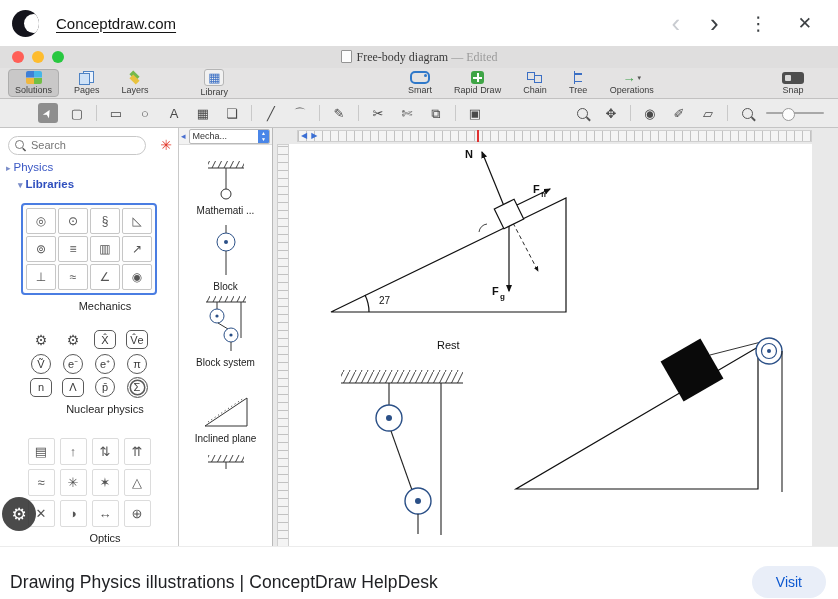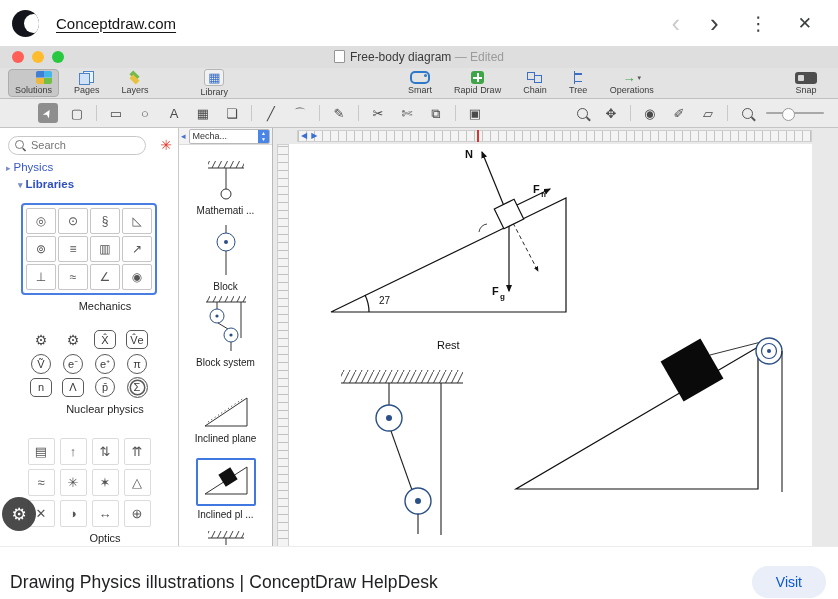--- a/index.html
+++ b/index.html
@@ -16,28 +16,28 @@
   .nv.fwd{font-size:26px;color:#3c4043;}
   .nv.menu{font-size:19px;color:#3c4043;}
   .nv.close{font-size:17px;color:#3c4043;}
 
   
   .app{position:absolute;top:46px;left:0;width:838px;height:500px;background:#e4e3e3;}
   .titlebar{height:22px;position:relative;text-align:center;background:#dfdede;}
   .lights{position:absolute;left:12px;top:5px;display:flex;gap:8px;}
   .light{width:12px;height:12px;border-radius:50%;display:inline-block;cursor:pointer;}
   .light.r{background:#ff5f57;}.light.y{background:#febc2e;}.light.g{background:#28c840;}
-  .dt{line-height:22px;font-size:12px;color:#3a3a3a;}
+  .dt{line-height:22px;font-size:12px;color:#3a3a3a;font-family:Liberation Serif, serif;}
   .docic{width:9px;height:11px;border:1px solid #949494;background:#fdfdfd;border-radius:1px;display:inline-block;margin-right:5px;vertical-align:-2px;}
   .dte{color:#9b9b9b;}
 
   .toolbar1{height:30px;display:flex;align-items:center;padding:0 8px;background:#e4e3e3;border-bottom:1px solid #c2c1c1;}
   .tb1{display:flex;flex-direction:column;align-items:center;justify-content:center;gap:1px;padding:1px 6px;border-radius:4px;border:1px solid transparent;margin-right:8px;cursor:pointer;}
   .tb1 .tb1l{font-size:9px;color:#3c3c3c;white-space:nowrap;}
-  .tb1.selected{background:#c9c8c8;border-color:#adadad;align-items:flex-end;}
+  .tb1.selected{background:#c9c8c8;border-color:#adadad;}
   .ic{height:13px;display:flex;align-items:center;justify-content:center;}
   .i-sol{width:16px;height:13px;border-radius:2px;background-image:linear-gradient(90deg,#3f7fd6 50%,#45b6e8 50%),linear-gradient(90deg,#f0b73f 50%,#71bf44 50%);background-size:100% 50%;background-position:top,bottom;background-repeat:no-repeat;}
   .i-pages{width:15px;height:13px;position:relative;}
   .i-pages::after{content:"";position:absolute;left:4px;top:0;width:9px;height:10px;background:#eaf2fc;border:1px solid #4f83c4;}
   .i-pages::before{content:"";position:absolute;left:0;top:2px;width:9px;height:10px;background:#cfe2f7;border:1px solid #4f83c4;z-index:1;}
   .i-layers{width:16px;height:13px;position:relative;}
   .i-layers::before{content:"";position:absolute;left:3px;top:0;width:9px;height:9px;background:#74b94c;transform:rotate(45deg) scaleY(.6);}
   .i-layers::after{content:"";position:absolute;left:3px;top:4px;width:9px;height:9px;background:#e8c23e;transform:rotate(45deg) scaleY(.6);}
   .i-libbox{border:1px solid #b5b5b5;border-radius:3px;background:#f1f1f1;padding:0 3px;height:15px;}
   .i-lib{color:#3b6fc4;font-size:13px;line-height:1;font-style:normal;}
@@ -51,21 +51,21 @@
   .i-chain::after{content:"";position:absolute;right:0;bottom:0;width:6px;height:6px;border:1.5px solid #3b6fc4;}
   .i-tree{width:13px;height:13px;position:relative;border-left:1.5px solid #3b6fc4;margin-left:5px;}
   .i-tree::before{content:"";position:absolute;left:0;top:2px;width:7px;height:1.5px;background:#3b6fc4;}
   .i-tree::after{content:"";position:absolute;left:0;bottom:2px;width:7px;height:1.5px;background:#3b6fc4;}
   .i-ops{color:#3a9e46;font-size:13px;font-weight:bold;font-style:normal;line-height:1;}
   .chev{font-size:7px;color:#555;margin-left:2px;font-style:normal;}
   .i-snap{width:22px;height:12px;background:#4e4e4e;border-radius:3px;position:relative;}
   .i-snap::after{content:"";position:absolute;left:3px;top:3px;width:6px;height:6px;background:#d9d9d9;border-radius:1px;}
   .ml-lib{margin-left:30px;}
   .ml-smart{margin-left:158px;}
-  .ml-auto{margin-left:auto;margin-right:6px;}
+  .ml-auto{margin-left:auto;margin-right:19px;}
 
   .toolbar2{height:28px;background:#ececec;border-bottom:1px solid #c4c4c4;display:flex;align-items:center;gap:9px;padding:0 10px 0 38px;color:#4a4a4a;}
   .t2{width:20px;height:20px;display:flex;align-items:center;justify-content:center;border-radius:3px;font-size:13px;cursor:pointer;}
   .t2 i{font-style:normal;line-height:1;}
   .t2.selected{background:#8e8e8e;color:#fff;}
   .rot{display:inline-block;transform:rotate(-60deg);font-size:11px;}
   .sep{width:1px;height:16px;background:#c9c9c9;flex:0 0 auto;}
   .t2r{margin-left:auto;display:flex;align-items:center;gap:9px;}
   .magic{width:9px;height:9px;border:1.5px solid #555;border-radius:50%;position:relative;display:inline-block;}
   .magic::after{content:"";position:absolute;width:5px;height:1.5px;background:#555;transform:rotate(45deg);right:-4px;bottom:-2px;}
@@ -407,31 +407,20 @@
         </div>
 
         <div class="pitem">
           <svg class="pic" width="48" height="38" viewBox="0 0 48 38">
             <polygon points="3,34 45,34 45,6" fill="#fff"></polygon>
             <line x1="6" y1="30" x2="42" y2="6" stroke-dasharray="1 3"></line>
           </svg>
           <div class="plabel">Inclined plane</div>
         </div>
 
-        <div class="pitem">
-          <div class="pselbox">
-            <svg class="pic" width="46" height="34" viewBox="0 0 46 34">
-              <polygon points="2,31 44,31 44,4" fill="#fff"></polygon>
-              <g transform="translate(25,14) rotate(-32)">
-                  <rect x="-7" y="-7" width="14" height="14" fill="#111" stroke="none"></rect>
-                </g>
-            </svg>
-          </div>
-          <div class="plabel">Inclined pl ...</div>
-        </div>
 
         <div class="pitem partial">
           <svg class="pic" width="44" height="16" viewBox="0 0 44 16">
             <rect x="4" y="2" width="36" height="7" fill="url(#hx)" stroke="none"></rect>
             <line x1="4" y1="9" x2="40" y2="9"></line>
             <line x1="22" y1="9" x2="22" y2="16"></line>
           </svg>
         </div>
       </div>
 

